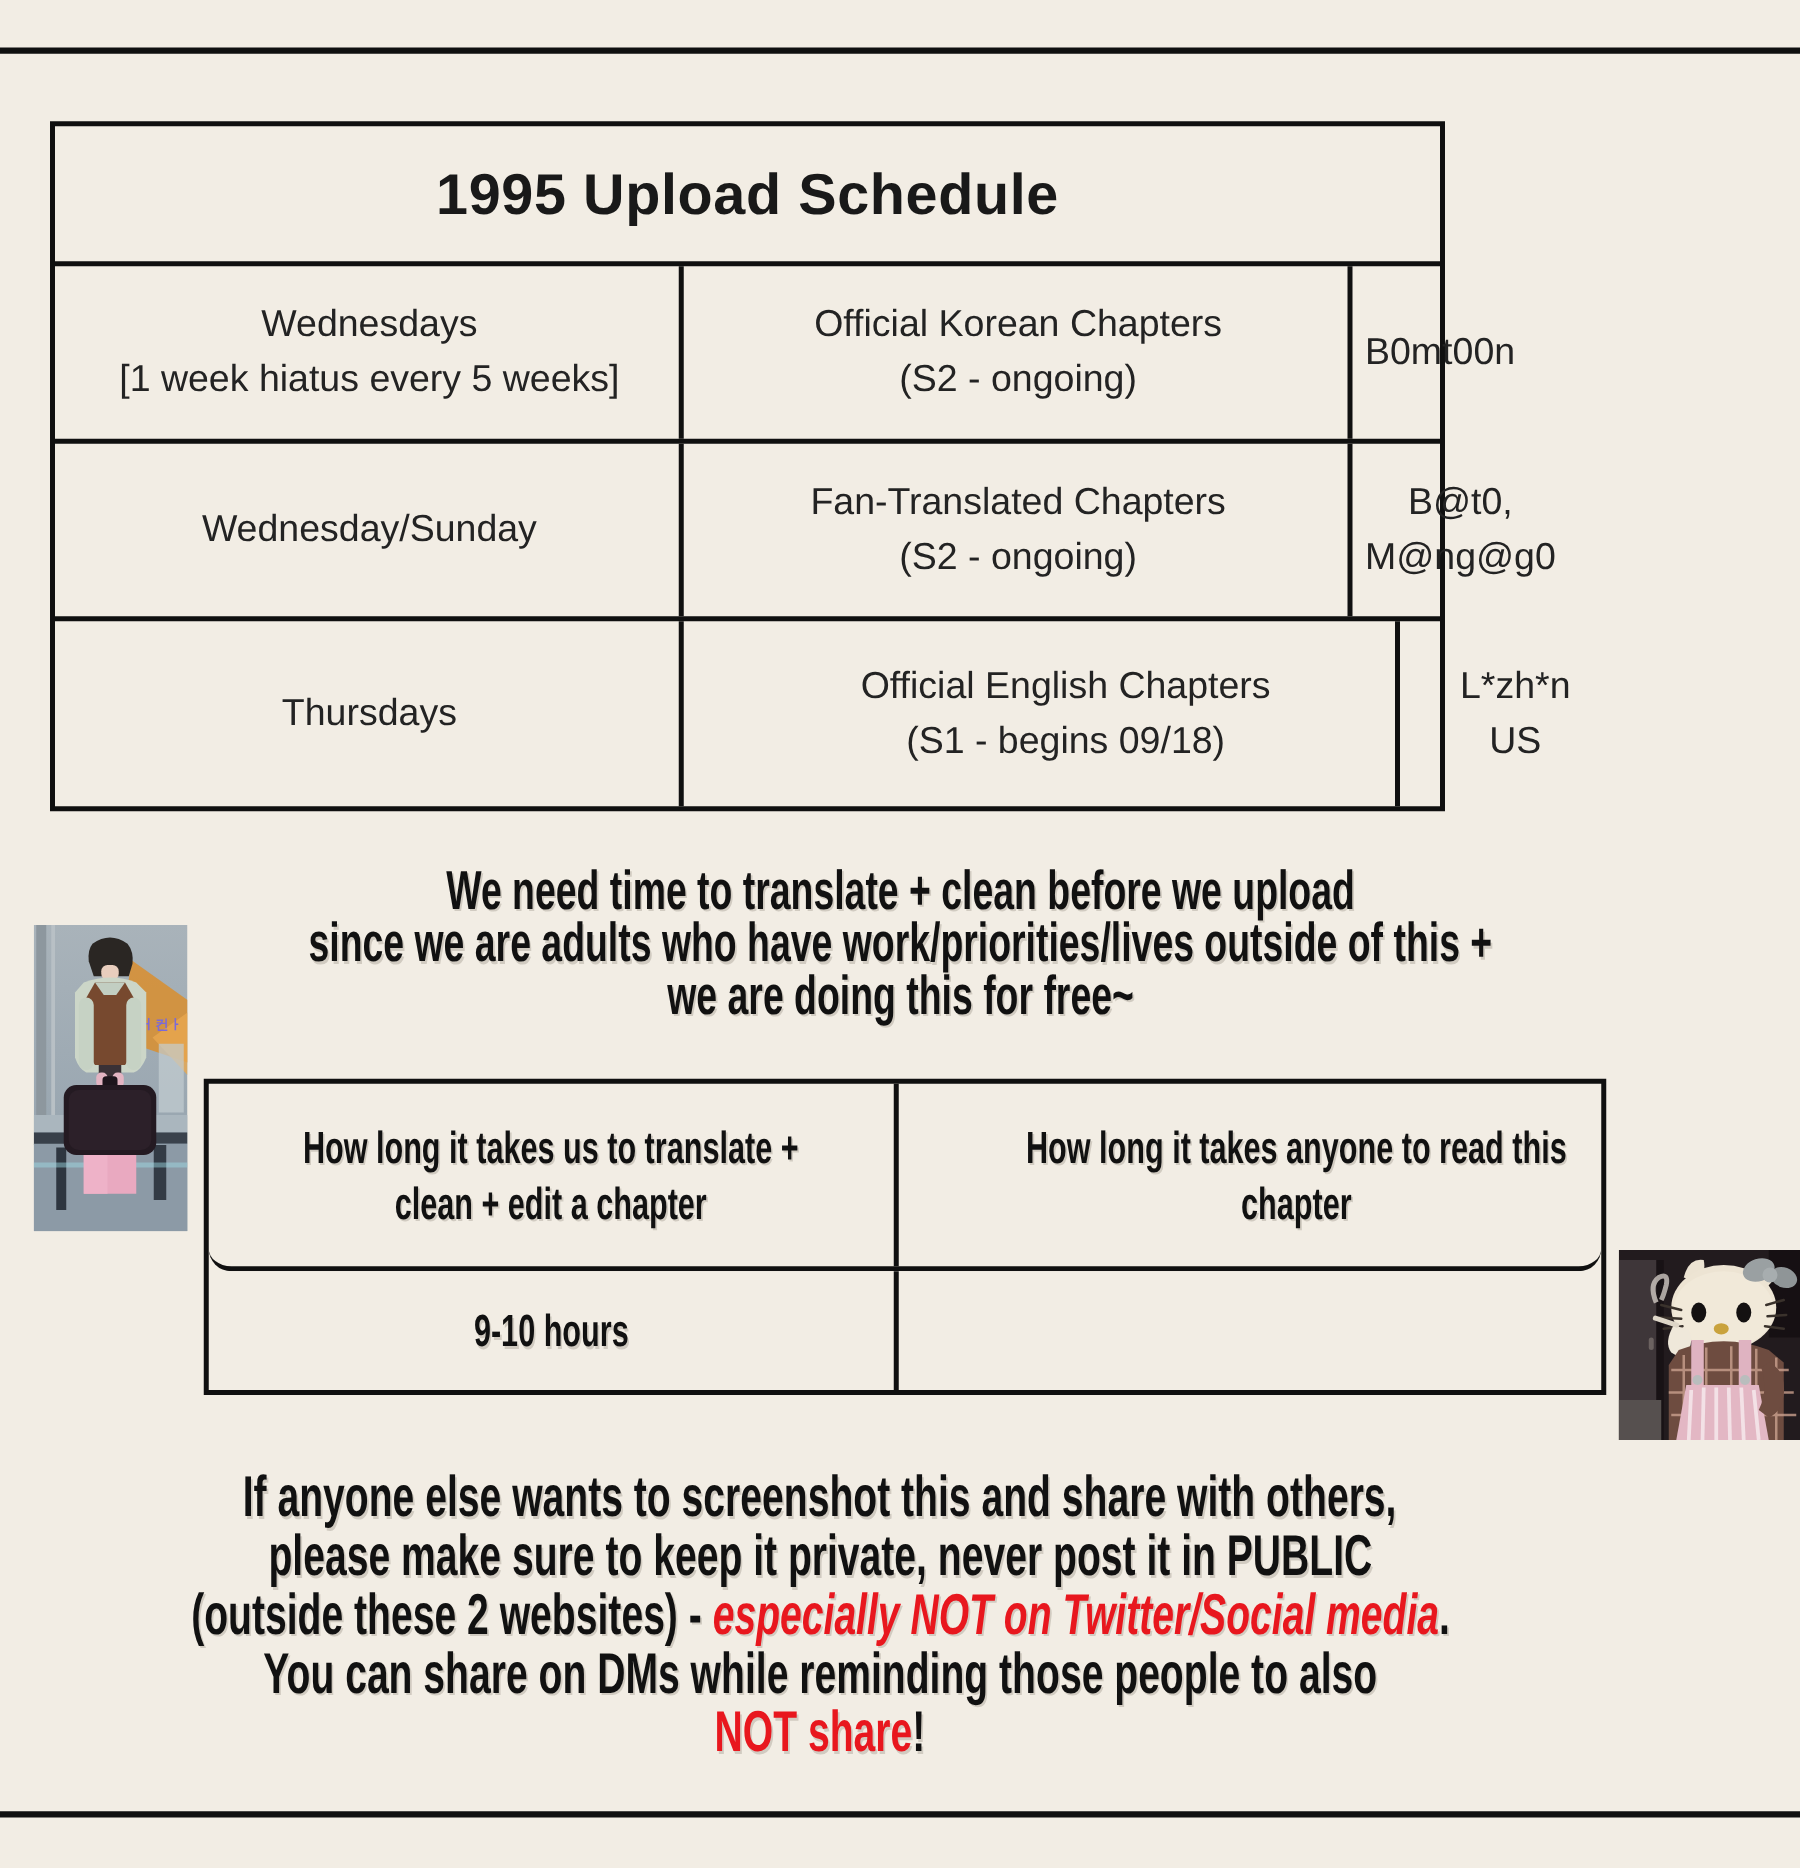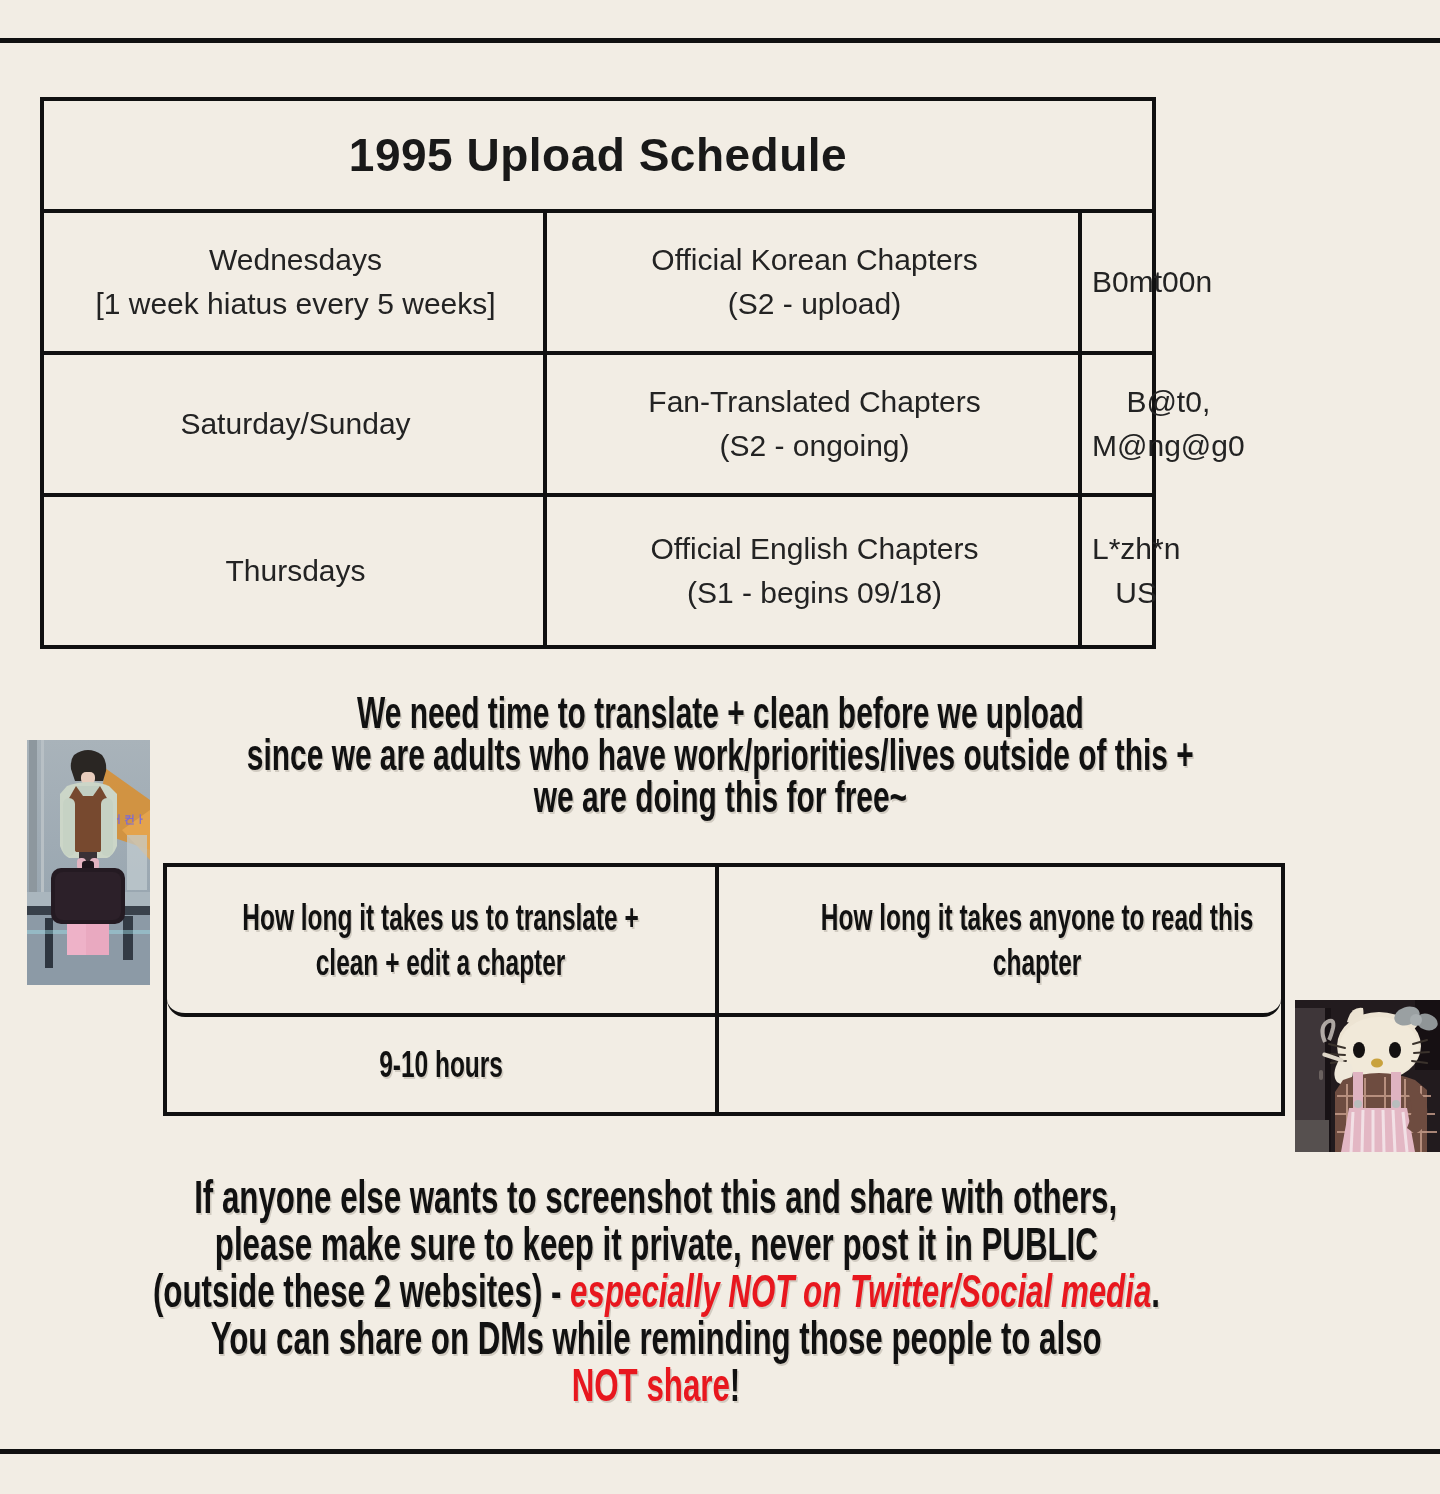--- a/index.html
+++ b/index.html
@@ -18,21 +18,21 @@
   }
   .schedule-title{
     height:108px;display:flex;align-items:center;justify-content:center;
     border-bottom:4px solid #101010;
     font-size:46px;font-weight:700;letter-spacing:0.5px;color:#191919;
   }
   .schedule-row{
     display:grid;grid-template-columns:503px 535px 1fr;
     border-bottom:4px solid #101010;
   }
-  .schedule-row:last-child{border-bottom:none;}
+  .schedule-row:last-child{border-bottom:none;gap:38px;}
   .schedule-row.r1{height:138px;}
   .schedule-row.r2{height:138px;}
   .schedule-row.r3{height:148px;}
   .cell{
     display:flex;align-items:center;justify-content:center;text-align:center;
     font-size:30px;font-weight:400;line-height:44px;color:#232323;
     white-space:pre-line;padding:0 10px;box-sizing:border-box;
   }
   .cell.b{border-right:4px solid #101010;padding-left:14px;}
 
@@ -77,26 +77,26 @@
 
   <div class="hline top"></div>
 
   <div class="schedule">
     <div class="schedule-title">1995 Upload Schedule</div>
 
     <div class="schedule-row r1">
       <div class="cell b">Wednesdays
 [1 week hiatus every 5 weeks]</div>
       <div class="cell b">Official Korean Chapters
-(S2 - upload)</div>
+(S2 - ongoing)</div>
       <div class="cell">B0mt00n</div>
     </div>
 
     <div class="schedule-row r2">
-      <div class="cell b">Saturday/Sunday</div>
+      <div class="cell b">Wednesday/Sunday</div>
       <div class="cell b">Fan-Translated Chapters
 (S2 - ongoing)</div>
       <div class="cell">B@t0, M@ng@g0</div>
     </div>
 
     <div class="schedule-row r3">
       <div class="cell b">Thursdays</div>
       <div class="cell b">Official English Chapters
 (S1 - begins 09/18)</div>
       <div class="cell">L*zh*n US</div>

